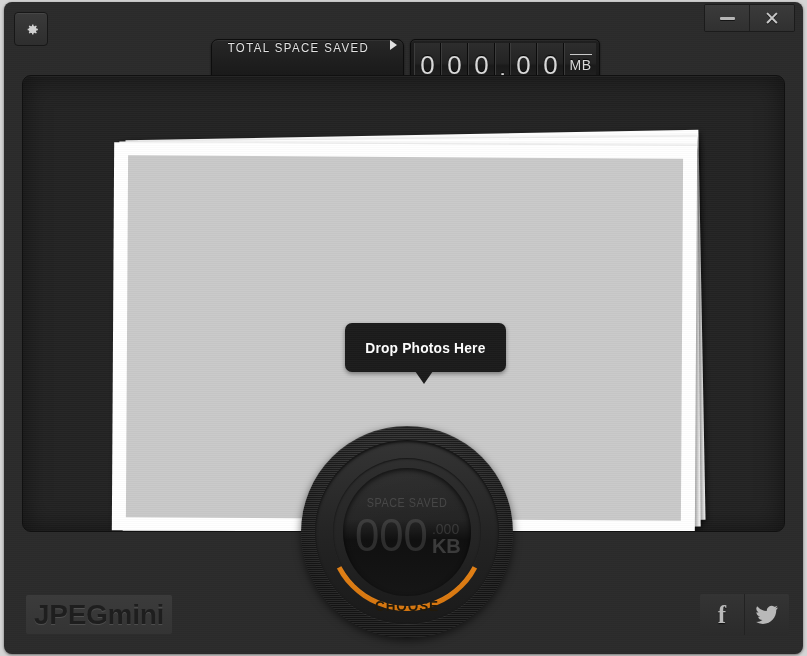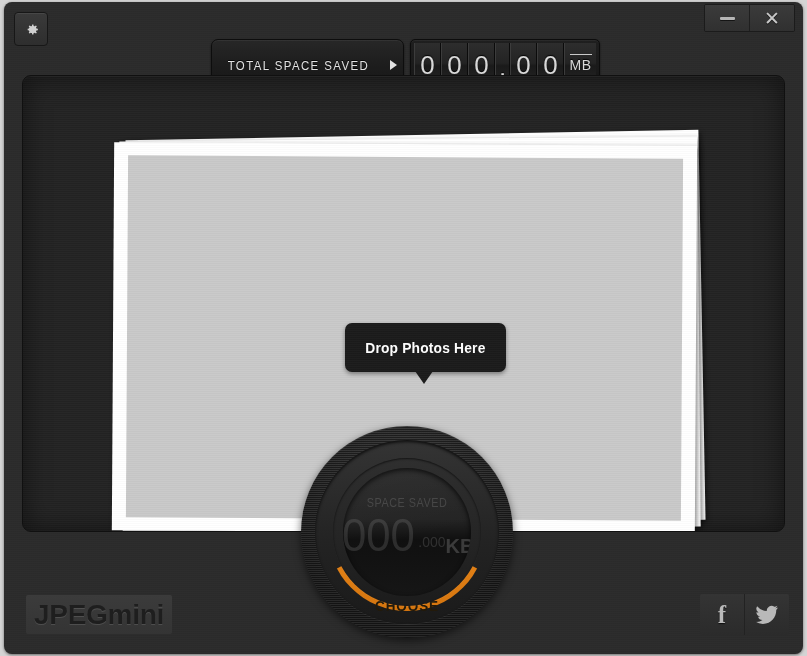--- a/index.html
+++ b/index.html
@@ -108,21 +108,21 @@
   }
 
   #total-space-saved-button {
     width: 191px;
     border-radius: 7px;
     background: linear-gradient(to bottom, #272727 0%, #1d1d1d 50%, #161616 100%);
     border: 1px solid #0d0d0d;
     box-shadow: inset 0 1px 0 rgba(255,255,255,0.06),
                 0 1px 2px rgba(0,0,0,0.6);
     display: flex;
-    align-items: center;
+    align-items: flex-start;
     justify-content: center;
     gap: 12px;
     cursor: pointer;
   }
   #total-space-saved-label {
     color: #e2e2e2;
     font-size: 13px;
     letter-spacing: 1.6px;
     font-family: "Liberation Sans Narrow", "Liberation Sans", sans-serif;
     transform: scaleX(0.88);
@@ -356,21 +356,21 @@
   }
   #dial-value {
     color: rgba(150,150,150,0.22);
     font-size: 46px;
     line-height: 46px;
     font-family: "Liberation Sans Narrow", "Liberation Sans", sans-serif;
     transform: scaleX(0.95);
   }
   #dial-frac-unit {
     display: flex;
-    flex-direction: row;
+    flex-direction: column;
     align-items: flex-start;
     margin-bottom: 2px;
   }
   #dial-fraction {
     color: rgba(150,150,150,0.24);
     font-size: 14px;
     line-height: 13px;
     font-family: "Liberation Sans Narrow", "Liberation Sans", sans-serif;
   }
   #dial-unit {

